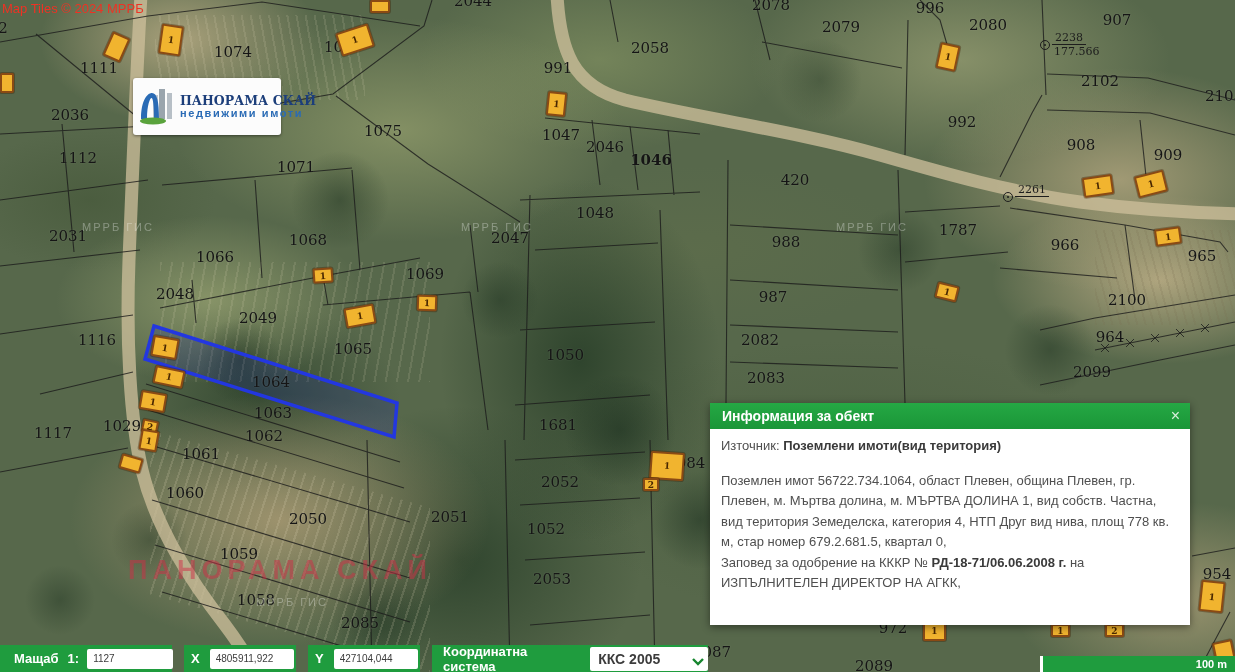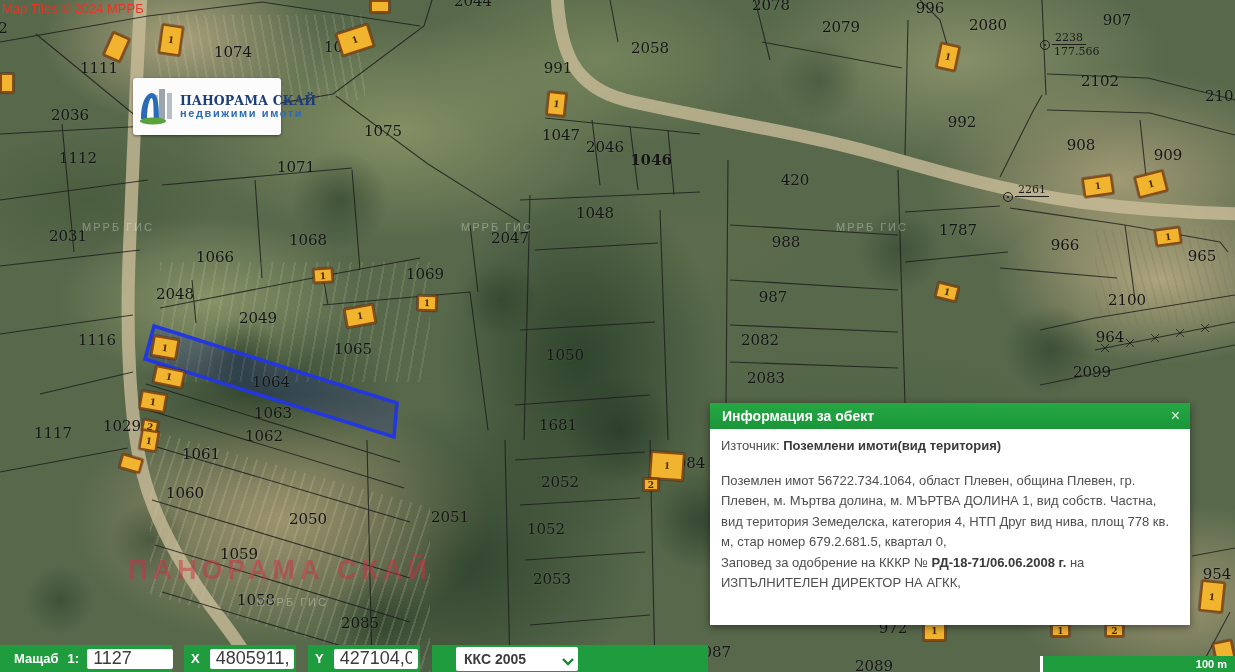--- a/index.html
+++ b/index.html
@@ -78,21 +78,21 @@
     padding:0 10px 0 12px;box-sizing:border-box;}
   .info-title{color:#fff;font-weight:bold;font-size:14px;flex:1;}
   .info-close{color:#d9f0dd;font-size:16px;line-height:16px;cursor:pointer;}
   .info-body{padding:7px 13px 0 11px;color:#4f4f4f;font-size:13px;line-height:20.5px;}
   .info-body b{color:#3a3a3a;}
   .src-line{margin-bottom:14px;}
   
   .tb-panel{position:absolute;top:645px;height:27px;background:#1f9c3e;display:flex;align-items:center;
     box-sizing:border-box;color:#fff;font-weight:bold;font-size:13px;}
   .tb-input{height:20px;border:none;border-radius:2px;background:#fff;color:#3c3c3c;
-    font-size:18px;font-family:"Liberation Sans",sans-serif;padding:0 6px;box-sizing:border-box;}
+    font-size:10px;font-family:"Liberation Sans",sans-serif;padding:0 6px;box-sizing:border-box;}
   .tb-select{position:relative;height:24px;border-radius:2px;background:#fff;color:#3c3c3c;
     font-size:14px;display:flex;align-items:center;padding:0 18px 0 8px;box-sizing:border-box;}
   .chevron{position:absolute;right:4px;bottom:2px;}
   .scale-bar{position:absolute;left:1040px;top:656px;width:195px;height:16px;background:#1f9c3e;
     border-left:3px solid #fff;color:#fff;font-weight:bold;font-size:11px;line-height:16px;
     text-align:right;padding-right:8px;box-sizing:border-box;}
 </style>
 </head>
 <body>
 
@@ -283,20 +283,21 @@
   </div>
   <div class="tb-panel" style="left:184px;width:112px;padding-left:7px;">
     <span>X</span>
     <input class="tb-input" style="margin-left: 10px; width: 84px;" value="4805911,922">
   </div>
   <div class="tb-panel" style="left:308px;width:112px;padding-left:7px;">
     <span>Y</span>
     <input class="tb-input" style="margin-left: 10px; width: 84px;" value="427104,044">
   </div>
   <div class="tb-panel" style="left:432px;width:276px;padding-left:11px;">
+    <span>Координатна система</span>
     <span class="tb-select" style="margin-left:13px;width:122px;">
       <span>ККС 2005</span>
       <span class="chevron">
         <svg width="12" height="8" viewBox="0 0 12 8">
             <path d="M1,1 L6,6 L11,1" stroke="#17862f" stroke-width="2.4" fill="none"></path>
           </svg>
       </span>
     </span>
   </div>
 

